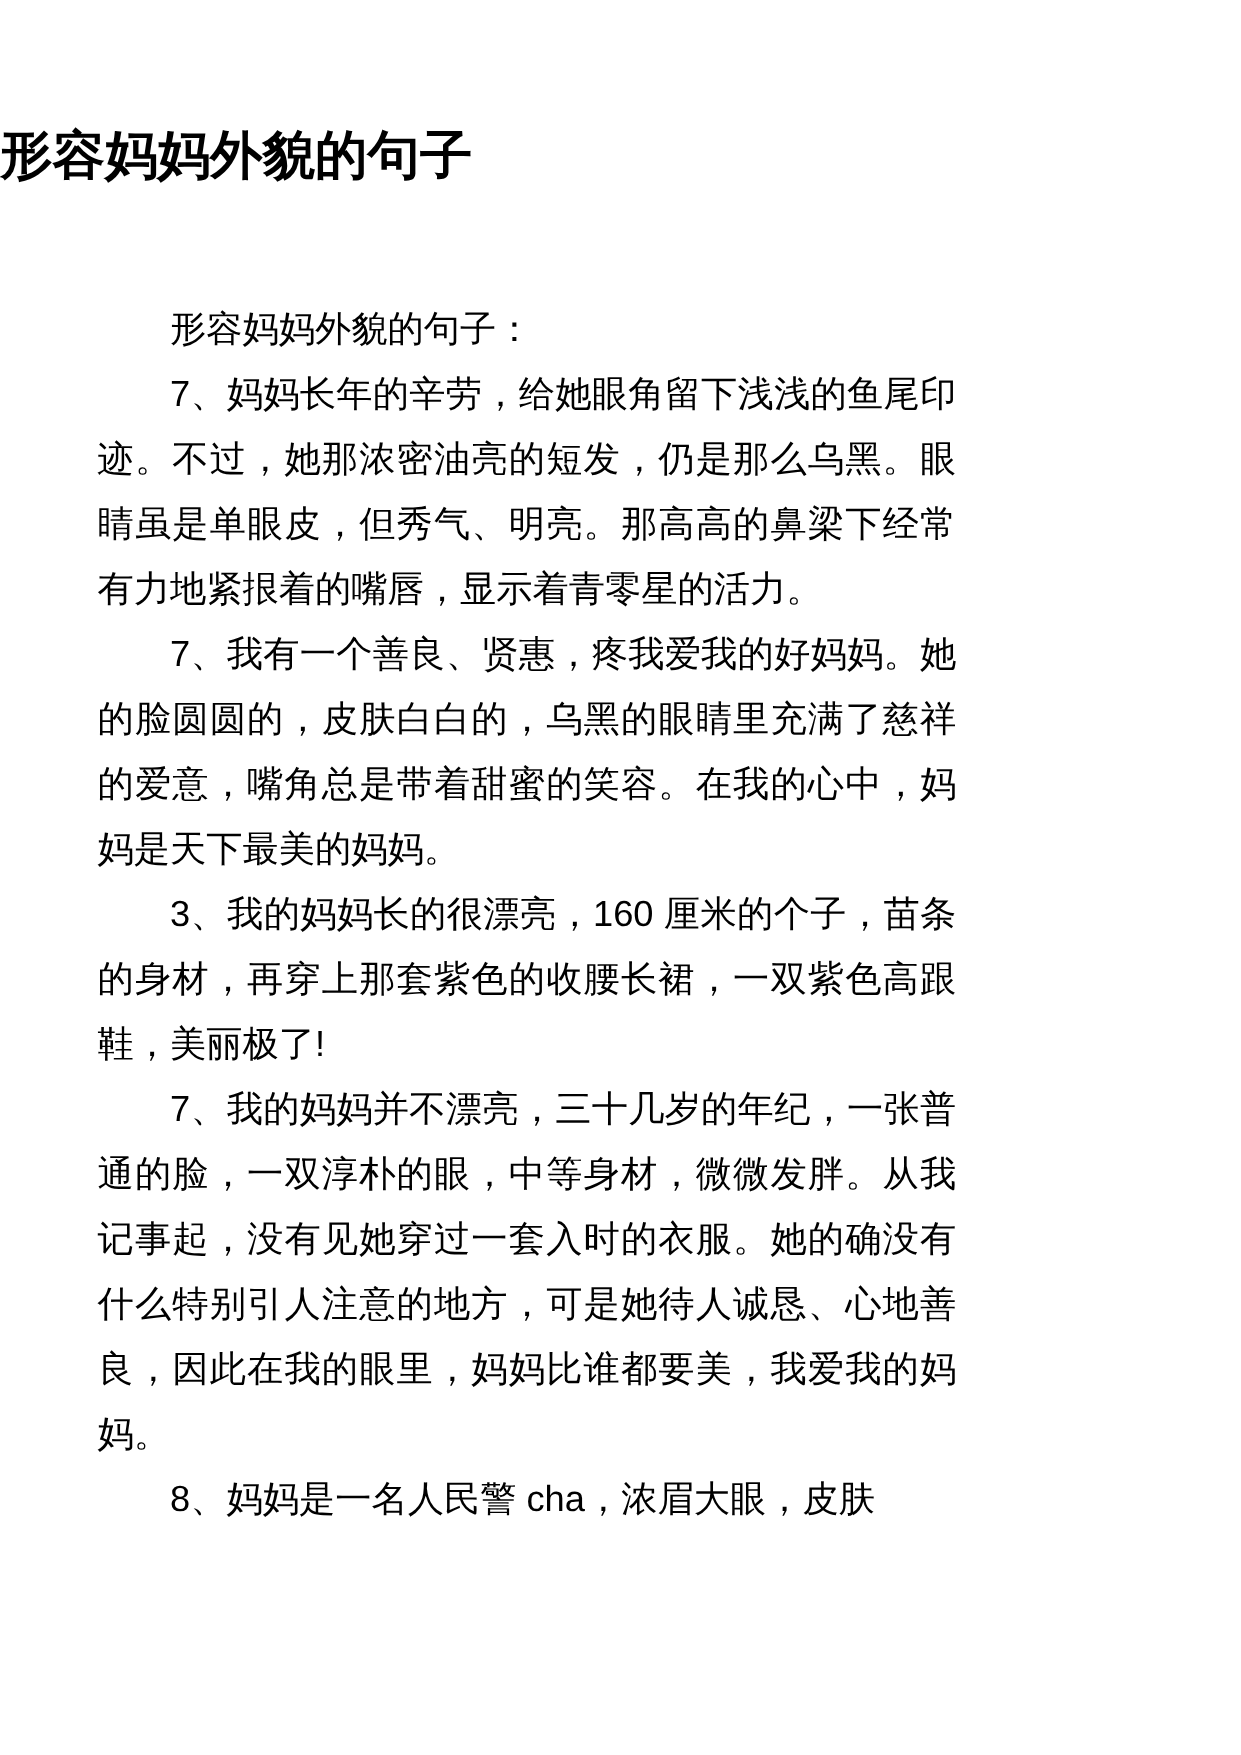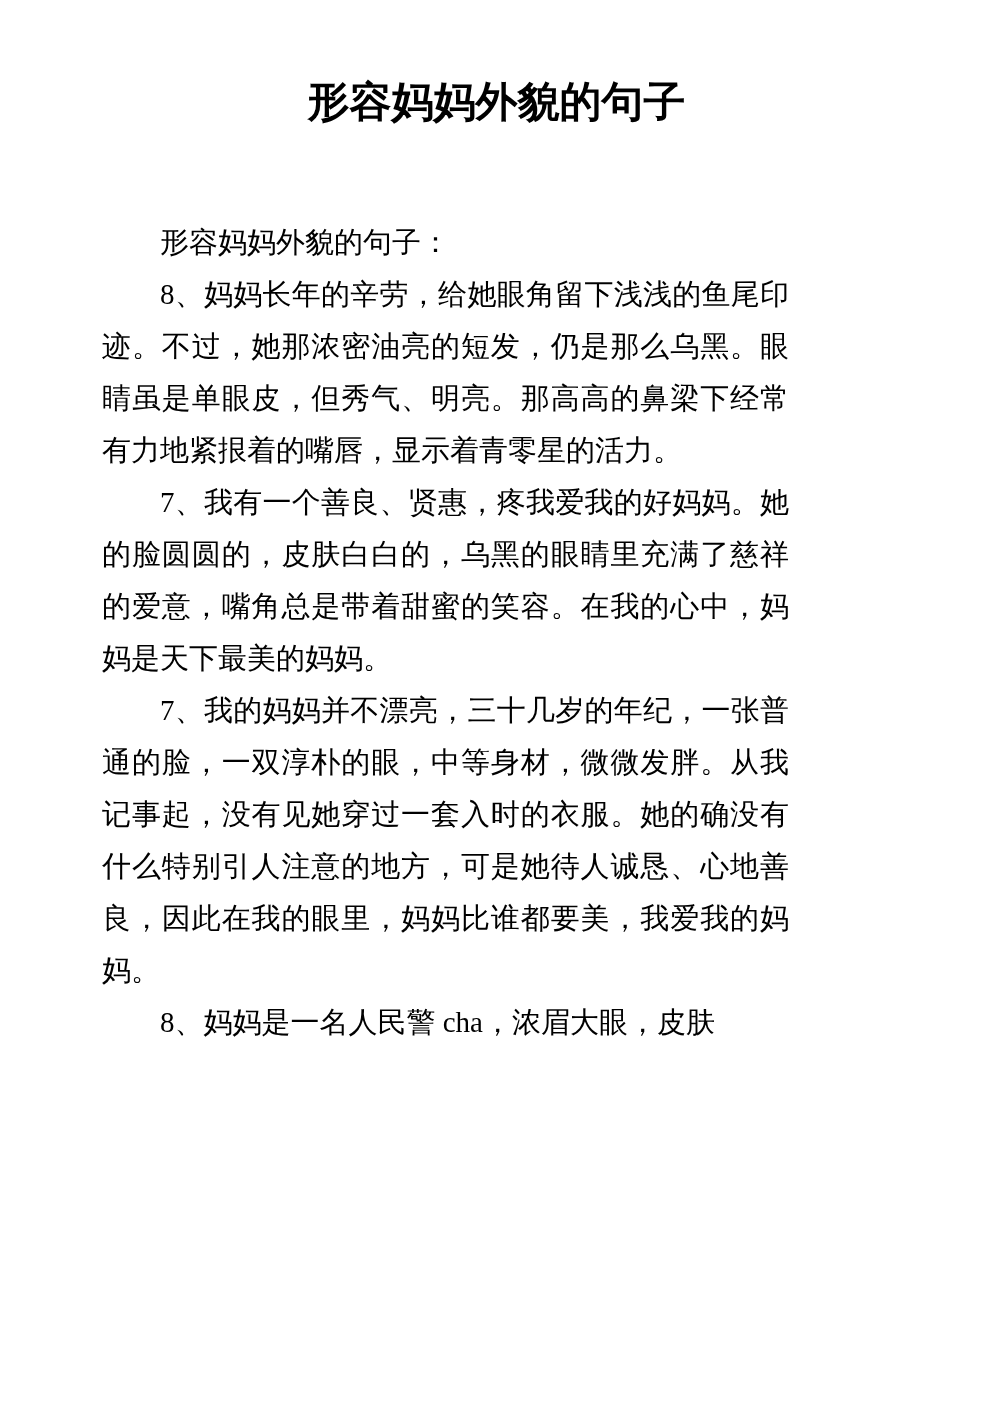--- a/index.html
+++ b/index.html
@@ -11,34 +11,33 @@
     position: relative;
     width: 993px;
     height: 1404px;
     margin: 0 auto;
     background: #ffffff;
     color: #000000;
     overflow: hidden;
   }
   .doc-title {
     margin: 0;
-    padding-top: 72px;
+    padding-top: 94px;
     font-family: "DejaVu Sans", "Liberation Sans", sans-serif;
     font-weight: bold;
     font-size: 42px;
     line-height: 60px;
-    text-align: center;
     color: #000000;
     letter-spacing: 0px;
   }
   .doc-body {
     margin-top: 84px;
-    margin-left: 102px;
+    margin-left: 78px;
     width: 687px;
-    font-family: Liberation Serif, serif;
+    font-family: Liberation Sans, sans-serif;
     font-size: 29px;
     line-height: 52px;
     color: #000000;
   }
   .doc-body p {
     margin: 0;
     padding: 0;
     text-indent: 2em;
     text-align: justify;
     text-justify: inter-ideograph;
@@ -46,18 +45,19 @@
   }
 </style>
 </head>
 <body>
 
 <div class="page">
   <h1 class="doc-title">形容妈妈外貌的句子</h1>
 
   <div class="doc-body">
     <p>形容妈妈外貌的句子：</p>
-    <p>8、妈妈长年的辛劳，给她眼角留下浅浅的鱼尾印迹。不过，她那浓密油亮的短发，仍是那么乌黑。眼睛虽是单眼皮，但秀气、明亮。那高高的鼻梁下经常有力地紧拫着的嘴唇，显示着青零星的活力。</p>
+    <p>7、妈妈长年的辛劳，给她眼角留下浅浅的鱼尾印迹。不过，她那浓密油亮的短发，仍是那么乌黑。眼睛虽是单眼皮，但秀气、明亮。那高高的鼻梁下经常有力地紧拫着的嘴唇，显示着青零星的活力。</p>
     <p>7、我有一个善良、贤惠，疼我爱我的好妈妈。她的脸圆圆的，皮肤白白的，乌黑的眼睛里充满了慈祥的爱意，嘴角总是带着甜蜜的笑容。在我的心中，妈妈是天下最美的妈妈。</p>
+    <p>3、我的妈妈长的很漂亮，160 厘米的个子，苗条的身材，再穿上那套紫色的收腰长裙，一双紫色高跟鞋，美丽极了!</p>
     <p>7、我的妈妈并不漂亮，三十几岁的年纪，一张普通的脸，一双淳朴的眼，中等身材，微微发胖。从我记事起，没有见她穿过一套入时的衣服。她的确没有什么特别引人注意的地方，可是她待人诚恳、心地善良，因此在我的眼里，妈妈比谁都要美，我爱我的妈妈。</p>
     <p>8、妈妈是一名人民警 cha，浓眉大眼，皮肤</p>
   </div>
 </div>
 
 </body></html>

